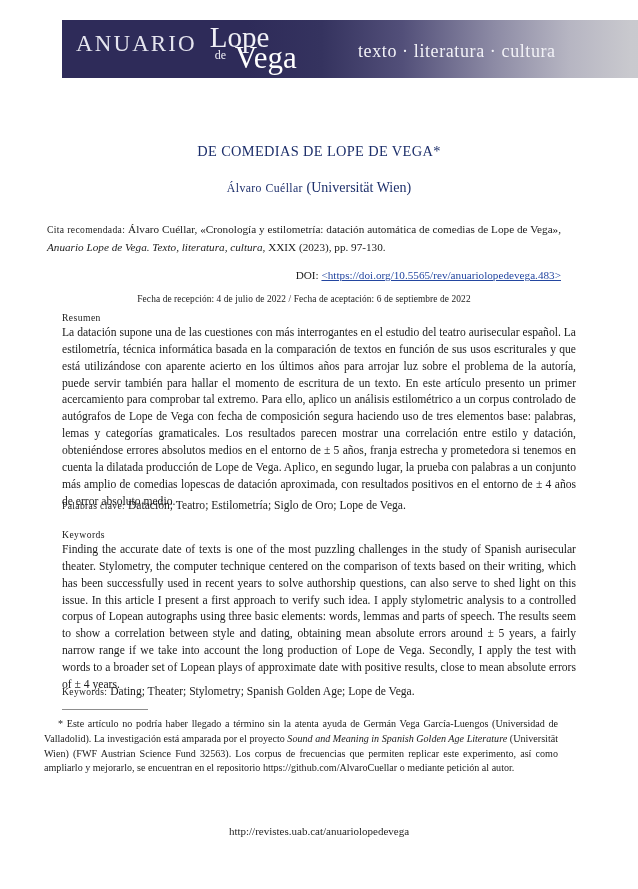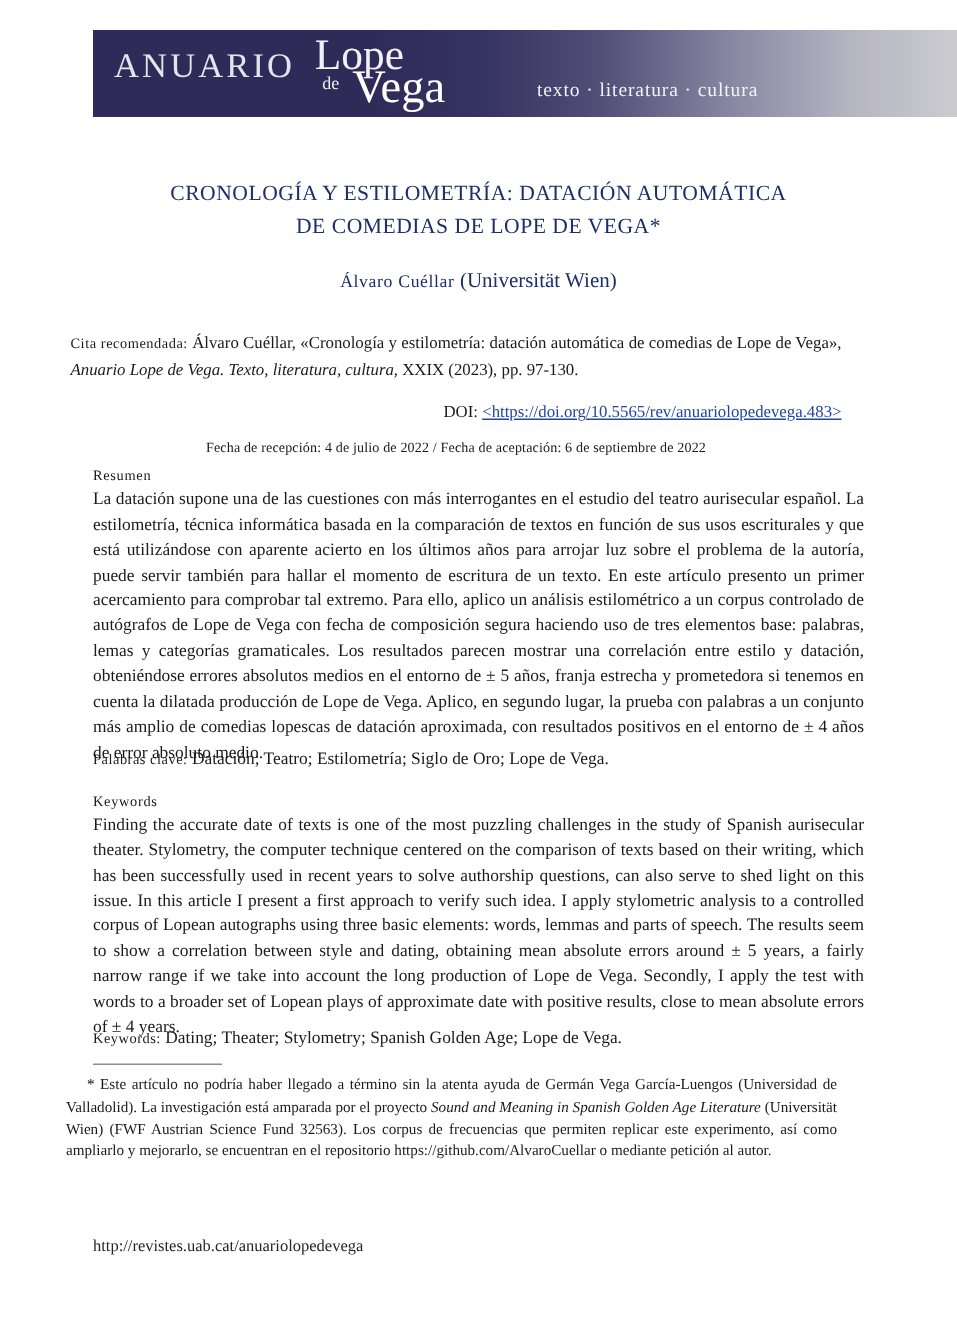--- a/index.html
+++ b/index.html
@@ -77,22 +77,22 @@
     position: absolute;
     left: 27px;
     top: 19px;
     font-size: 31px;
     line-height: 1;
     color: #ffffff;
   }
   .masthead-right {
     position: absolute;
     left: 296px;
-    top: 32px;
-    font-size: 13px;
+    top: 21px;
+    font-size: 18px;
     letter-spacing: 0.6px;
     color: #f2f2f7;
     white-space: nowrap;
   }
 
   
   .title-block {
     position: absolute;
     left: 62px;
     top: 118px;
@@ -204,20 +204,21 @@
   }
   .footnote em { font-style: italic; }
   .fn-indent { padding-left: 14px; }
 
   
   .page-footer {
     position: absolute;
     left: 62px;
     top: 825px;
     width: 514px;
+    text-align: center;
     font-size: 11px;
     color: #262626;
   }
 </style>
 </head>
 <body>
 
 <div class="masthead">
   <div class="masthead-left">
     <span class="brand-anuario">ANUARIO</span>
@@ -225,21 +226,21 @@
       <span class="bl-lope">Lope</span>
       <span class="bl-de">de</span>
       <span class="bl-vega">Vega</span>
     </span>
   </div>
   <div class="masthead-right">texto · literatura · cultura</div>
 </div>
 
 <div class="title-block">
   <h1 class="doc-title">
-    <span>CRONOLOGÍA Y ESTILOMETRÍA: DATACIÓN AUTOMÁTICA</span><br>
+    <br>
     <span>DE COMEDIAS DE LOPE DE VEGA*</span>
   </h1>
   <div class="doc-author">
     <span class="sc">Álvaro</span>
     <span class="sc">Cuéllar</span>
     <span class="author-affil">(Universität Wien)</span>
   </div>
 </div>
 
 <div class="meta-block">

